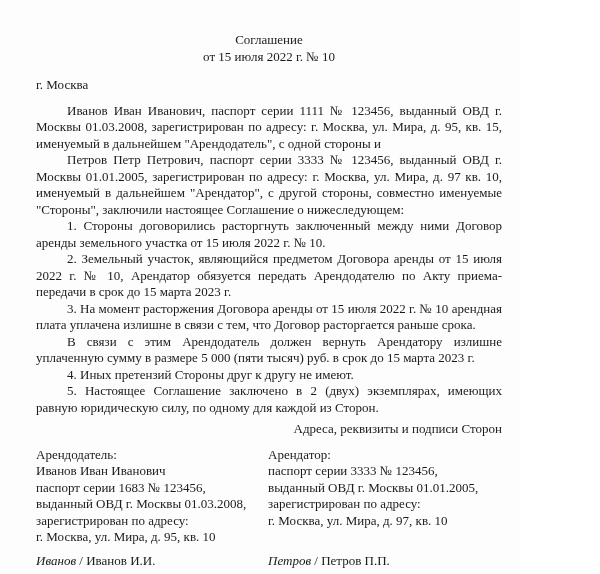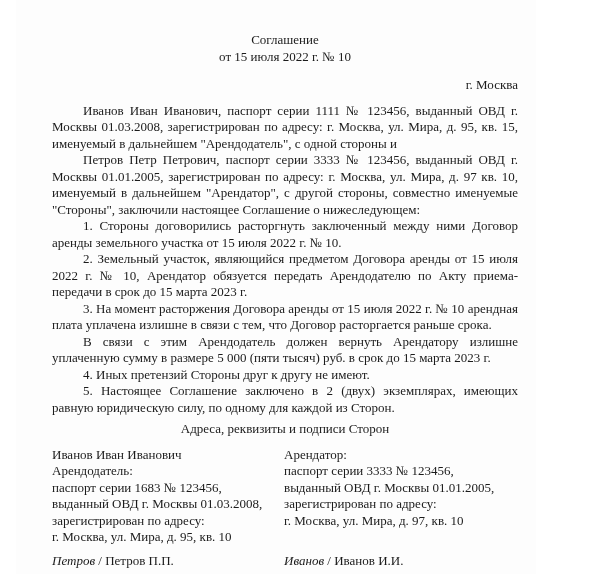--- a/index.html
+++ b/index.html
@@ -12,38 +12,37 @@
     width: 520px;
     height: 574px;
     box-sizing: border-box;
     background: #fdfdfd;
     color: #1b1b1b;
     font-family: "Liberation Serif", "DejaVu Serif", serif;
     font-size: 13px;
     line-height: 16.5px;
     padding: 32px 18px 0 36px;
     overflow: hidden;
-    margin-left: 16px;
   }
   .title-block {
     text-align: center;
     margin-bottom: 12px;
   }
   .dateline {
     display: flex;
-    justify-content: flex-end;
+    justify-content: flex-start;
     margin-bottom: 9px;
   }
   .para {
     margin: 0;
     text-indent: 31px;
     text-align: justify;
   }
   .req-heading {
-    text-align: center;
+    text-align: right;
     margin: 5px 0 9px 0;
   }
   .columns {
     display: grid;
     grid-template-columns: 232px 1fr;
   }
   .signatures {
     display: grid;
     grid-template-columns: 232px 1fr;
     margin-top: 7px;
@@ -74,40 +73,40 @@
     <p class="para">3. На момент расторжения Договора аренды от 15 июля 2022 г. № 10 арендная плата уплачена излишне в связи с тем, что Договор расторгается раньше срока.</p>
     <p class="para">В связи с этим Арендодатель должен вернуть Арендатору излишне уплаченную сумму в размере 5 000 (пяти тысяч) руб. в срок до 15 марта 2023 г.</p>
     <p class="para">4. Иных претензий Стороны друг к другу не имеют.</p>
     <p class="para">5. Настоящее Соглашение заключено в 2 (двух) экземплярах, имеющих равную юридическую силу, по одному для каждой из Сторон.</p>
   </div>
 
   <div class="req-heading">Адреса, реквизиты и подписи Сторон</div>
 
   <div class="columns">
     <div class="col">
+      <div>Арендодатель:</div>
       <div>Иванов Иван Иванович</div>
-      <div>Арендодатель:</div>
       <div>паспорт серии 1683 № 123456,</div>
       <div>выданный ОВД г. Москвы 01.03.2008,</div>
       <div>зарегистрирован по адресу:</div>
       <div>г. Москва, ул. Мира, д. 95, кв. 10</div>
     </div>
     <div class="col">
       <div>Арендатор:</div>
       <div>паспорт серии 3333 № 123456,</div>
       <div>выданный ОВД г. Москвы 01.01.2005,</div>
       <div>зарегистрирован по адресу:</div>
       <div>г. Москва, ул. Мира, д. 97, кв. 10</div>
     </div>
   </div>
 
   <div class="signatures">
     <div>
+      <span class="script">Иванов</span>
+      <span>/ Иванов И.И.</span>
+    </div>
+    <div>
       <span class="script">Петров</span>
       <span>/ Петров П.П.</span>
-    </div>
-    <div>
-      <span class="script">Иванов</span>
-      <span>/ Иванов И.И.</span>
     </div>
   </div>
 
 </div>
 
 </body></html>

